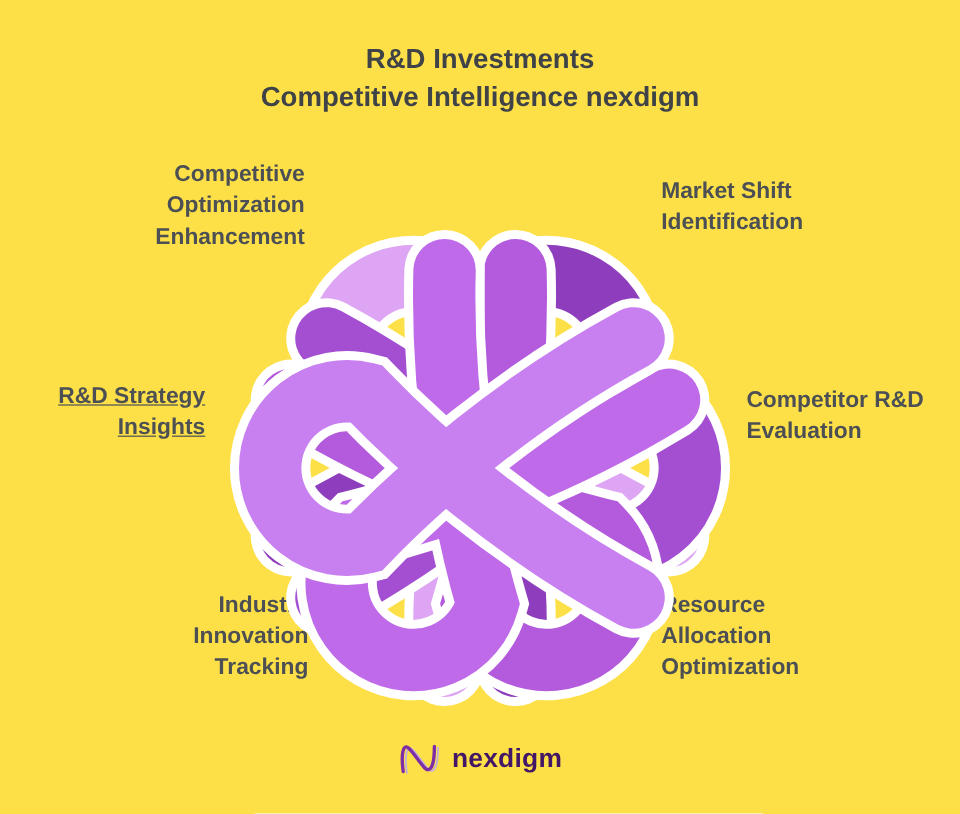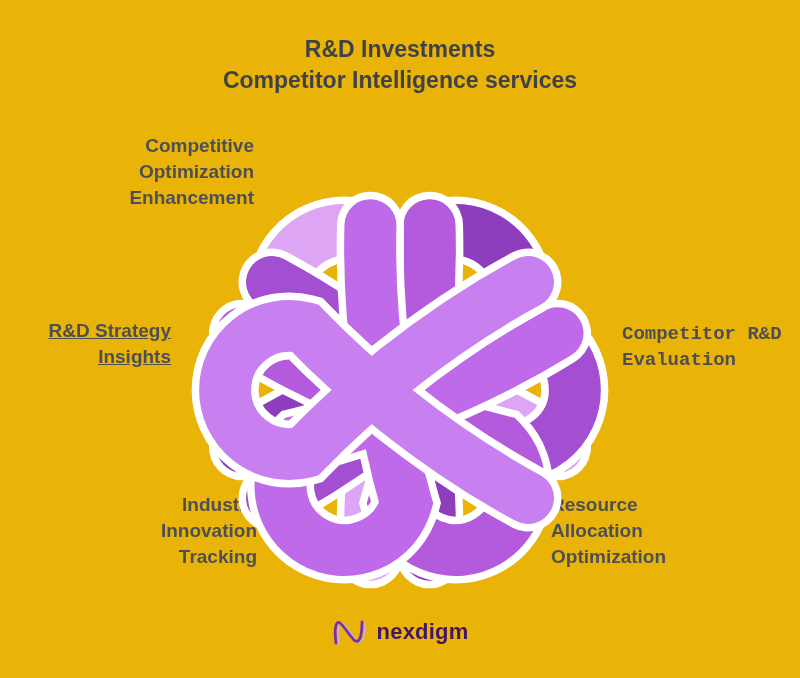--- a/index.html
+++ b/index.html
@@ -1,65 +1,67 @@
 <!DOCTYPE html>
 <html><head>
 <meta charset="utf-8">
 <style>
   html,body{margin:0;padding:0;background:#ffffff;}
   .page{
     position:relative;
     width:800px;height:678px;
-    background:#eab308;
+    background:#fde047;
     font-family:"Liberation Sans", sans-serif;
     overflow:hidden;
   }
   .title{
     position:absolute;top:34px;left:0;width:800px;
     text-align:center;
     color:#3f4347;
     font-size:23px;font-weight:bold;line-height:31px;
   }
   .node-label{
     position:absolute;
     color:#4c5054;
     font-size:19px;font-weight:bold;line-height:26px;
     white-space:pre-line;
   }
   .lbl-competitive-positioning{left:58px;top:133px;width:196px;text-align:right;}
   .lbl-market-shift{left:551px;top:147px;width:210px;text-align:left;}
   .lbl-rd-strategy{left:18px;top:318px;width:153px;text-align:right;text-decoration:underline;}
-  .lbl-competitor-rd{left:622px;top:321px;width:175px;text-align:left;font-family:Liberation Mono, monospace;}
+  .lbl-competitor-rd{left:622px;top:321px;width:175px;text-align:left;}
   .lbl-industry-innovation{left:98px;top:492px;width:159px;text-align:right;}
   .lbl-resource-allocation{left:551px;top:492px;width:185px;text-align:left;}
   .knot-svg{position:absolute;left:170px;top:160px;width:460px;height:460px;}
   .logo{
     position:absolute;left:0;top:616px;width:800px;
     display:flex;align-items:center;justify-content:center;gap:9px;
   }
   .logo-text{
     color:#431766;
     font-size:22px;font-weight:bold;
     letter-spacing:0.2px;
   }
 </style>
 </head>
 <body>
 
 <div class="page">
 
   <div class="title">
     <div>R&amp;D Investments</div>
-    <div>Competitor Intelligence services</div>
+    <div>Competitive Intelligence nexdigm</div>
   </div>
 
   <div class="node-label lbl-competitive-positioning">Competitive
 Optimization
 Enhancement</div>
 
+  <div class="node-label lbl-market-shift">Market Shift
+Identification</div>
 
   <div class="node-label lbl-rd-strategy">R&amp;D Strategy
 Insights</div>
 
   <div class="node-label lbl-competitor-rd">Competitor R&amp;D
 Evaluation</div>
 
   <div class="node-label lbl-industry-innovation">Industry
 Innovation
 Tracking</div>

